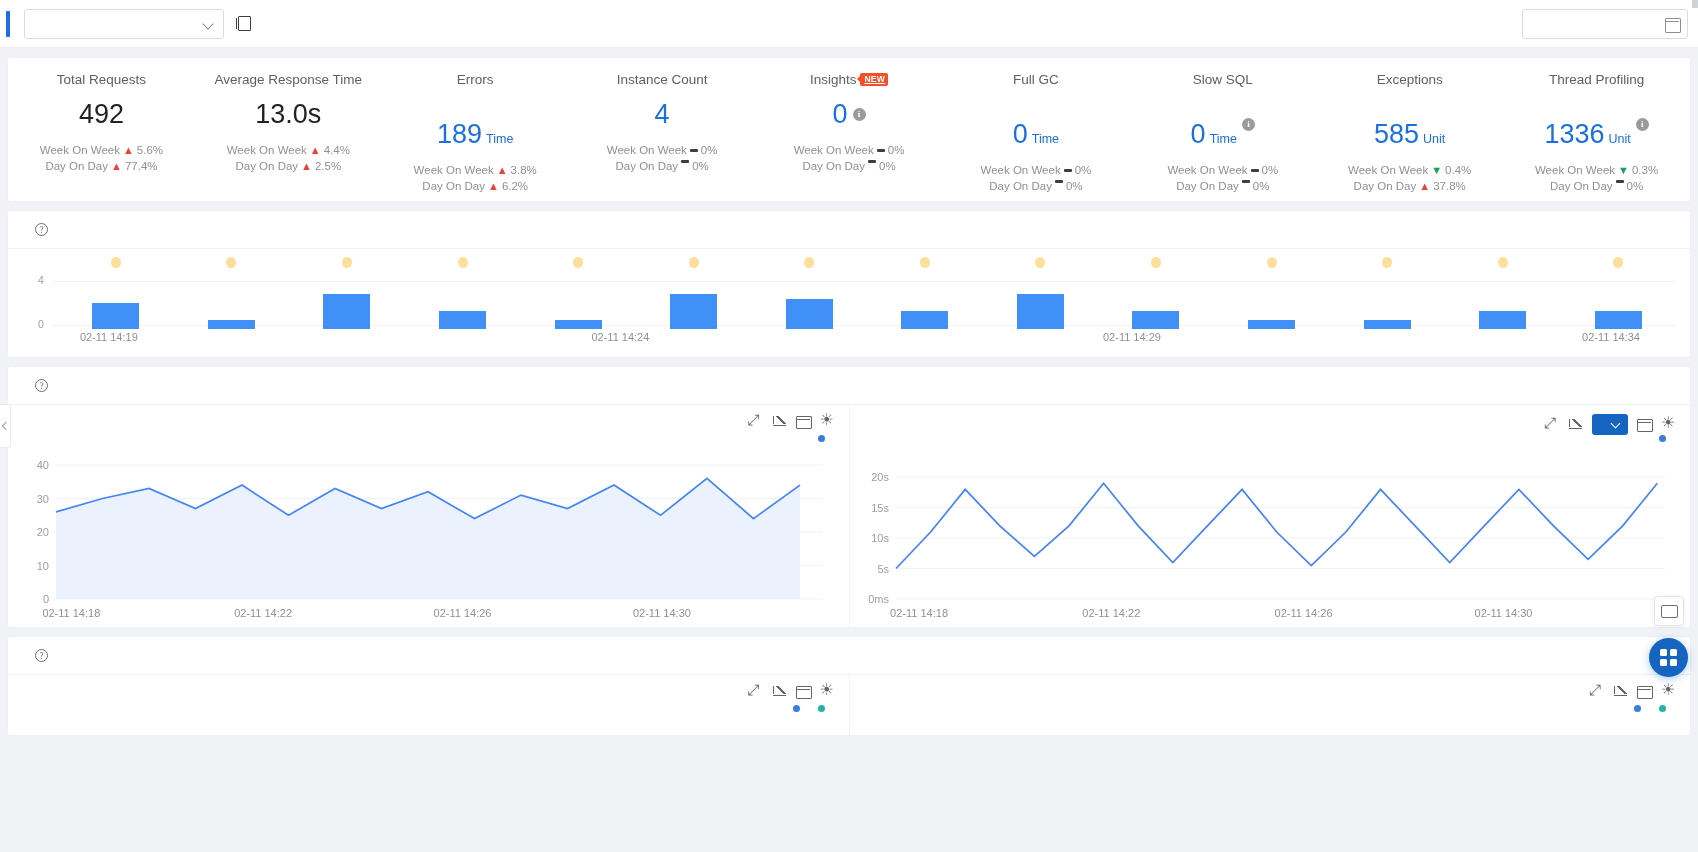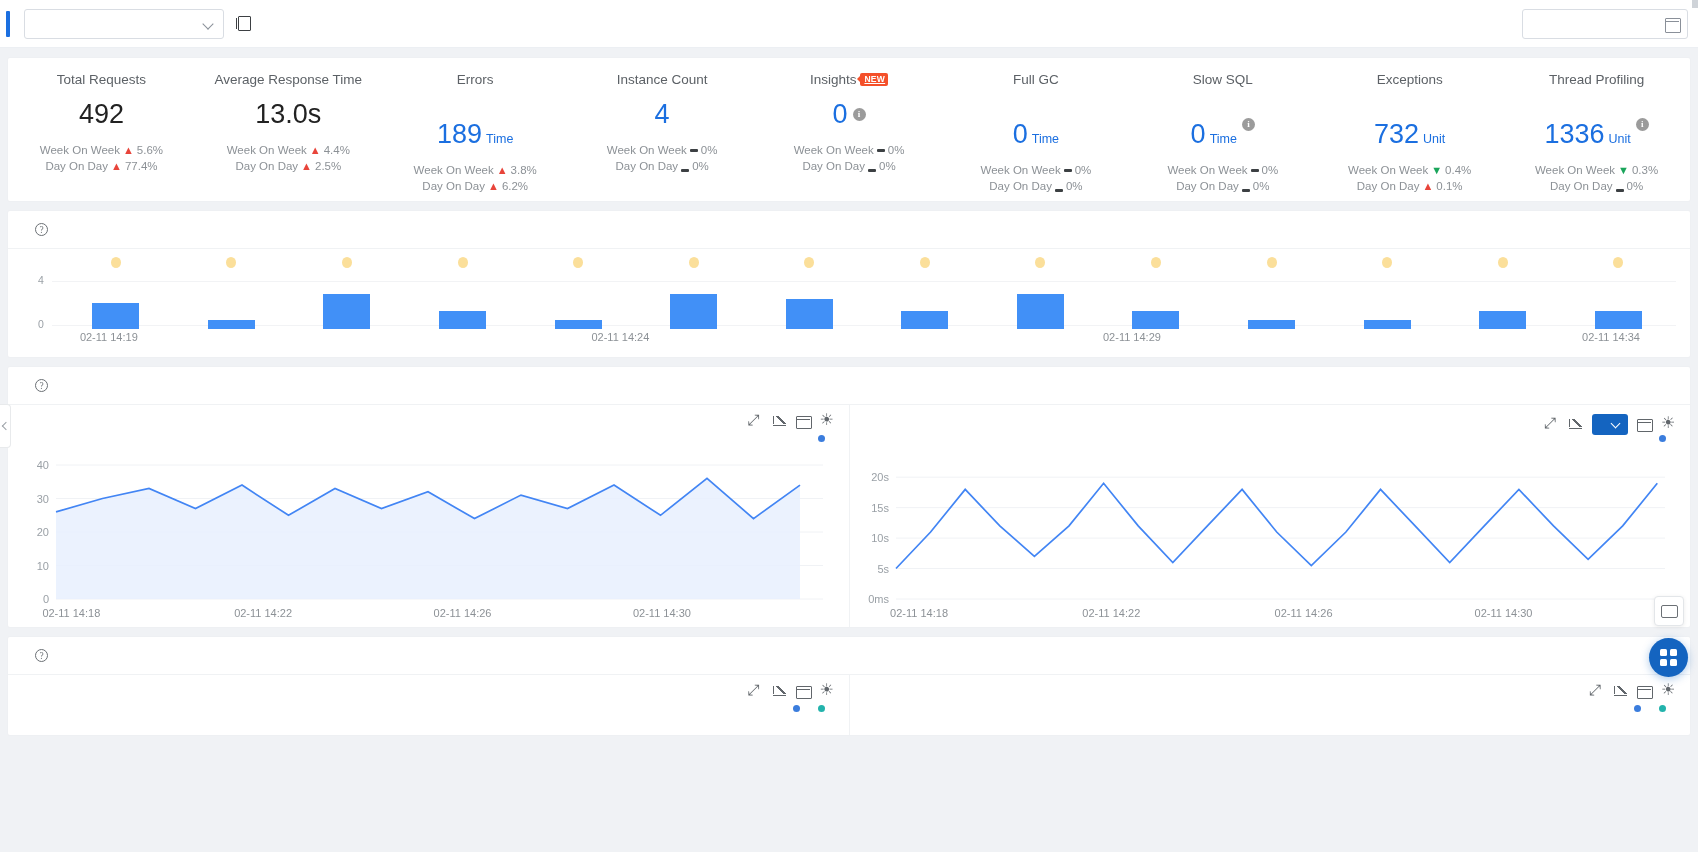--- a/index.html
+++ b/index.html
@@ -108,21 +108,21 @@
     display: flex; align-items: baseline; gap: 4px; line-height: 1;
   }
   .m-value.dark { color: #222; }
   .m-unit { font-size: 12.5px; color: #1b6fe0; margin-top: 32px; }
   .info-dot {
     width: 13px; height: 13px; border-radius: 50%; background: #9b9b9b;
     color: #fff; font-size: 9px; font-weight: bold; line-height: 13px; text-align: center;
     align-self: center; margin-left: 1px; font-family: "Liberation Serif", serif;
   }
   .m-sub { margin-top: 16px; font-size: 11.5px; color: #8c9196; display: flex; align-items: center; gap: 3px; }
-  .m-sub2 { margin-top: 4px; font-size: 11.5px; color: #8c9196; display: flex; align-items: flex-end; gap: 3px; }
+  .m-sub2 { margin-top: 4px; font-size: 11.5px; color: #8c9196; display: flex; align-items: flex-start; gap: 3px; }
   .arrow-up { color: #e8443a; font-size: 11px; }
   .arrow-down { color: #1aa55b; font-size: 11px; }
   .flat { display: inline-block; width: 8px; height: 3px; background: #3c4043; border-radius: 1px; }
 
   
   .panel {
     margin: 10px 8px 0 8px; background: #fff; border-radius: 2px;
     box-shadow: 0 0 0 1px #eef0f3;
   }
   .panel-head {
@@ -400,32 +400,32 @@
           <span>Day On Day</span>
           <span class="flat"></span>
           <span>0%</span>
         </div>
       </div>
       <div class="metric">
         <div class="m-title">
           <span>Exceptions</span>
         </div>
         <div class="m-value">
-          <span>732</span>
+          <span>585</span>
           <span class="m-unit">Unit</span>
         </div>
         <div class="m-sub">
           <span>Week On Week</span>
           <span class="arrow-down">▼</span>
           <span>0.4%</span>
         </div>
         <div class="m-sub2">
           <span>Day On Day</span>
           <span class="arrow-up">▲</span>
-          <span>0.1%</span>
+          <span>37.8%</span>
         </div>
       </div>
       <div class="metric">
         <div class="m-title">
           <span>Thread Profiling</span>
         </div>
         <div class="m-value">
           <span>1336</span>
           <span class="m-unit">Unit</span>
           <span class="info-dot">i</span>

